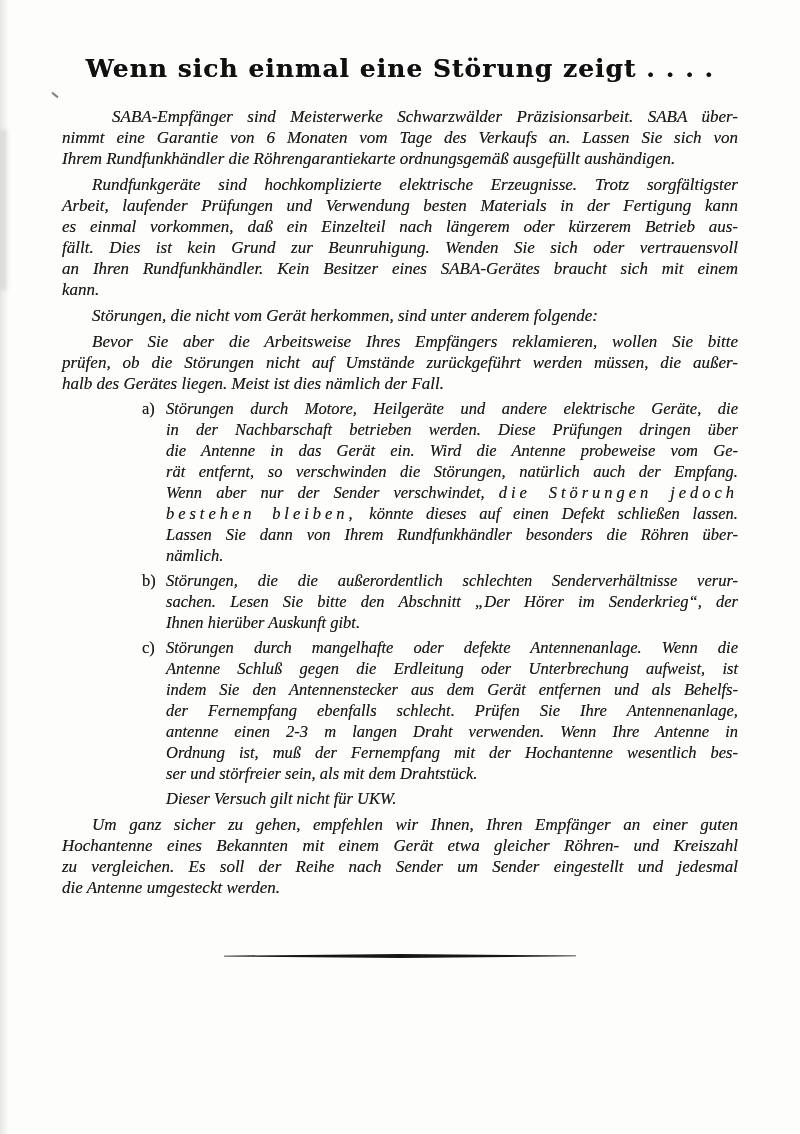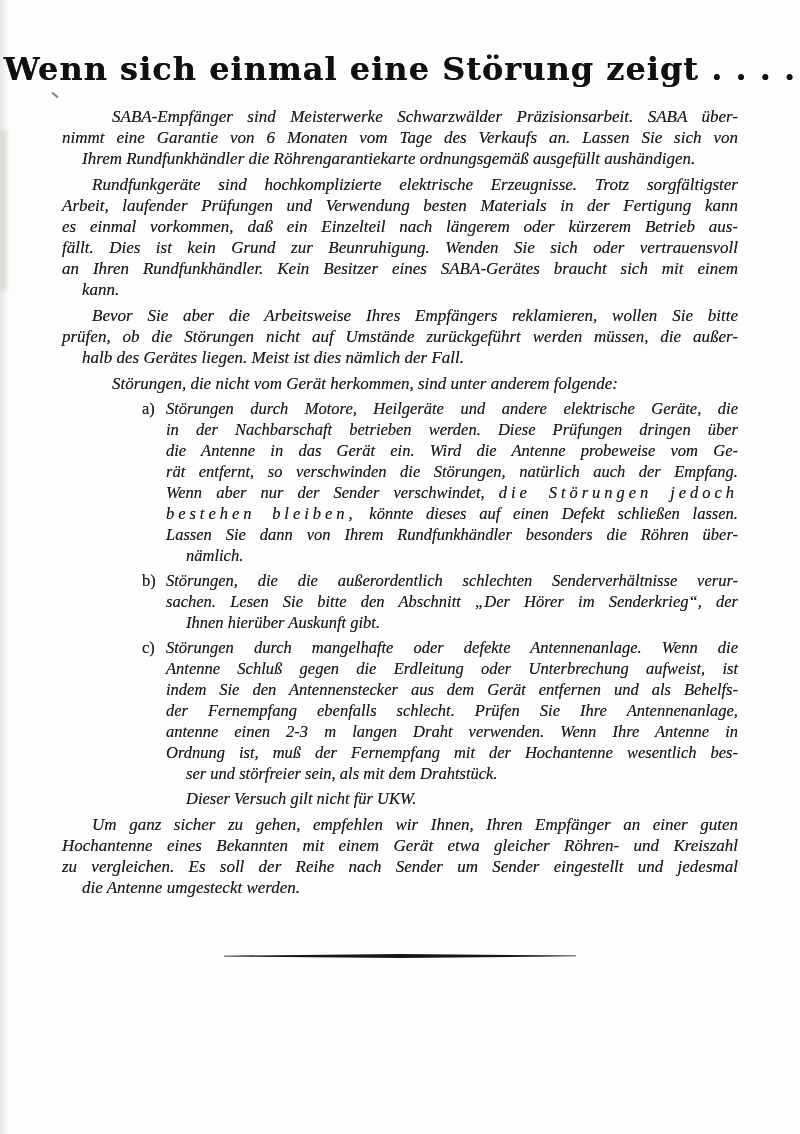--- a/index.html
+++ b/index.html
@@ -16,34 +16,34 @@
   .artifact-tick {
     position: absolute; left: 51px; top: 94px; width: 8px; height: 2px;
     background: #84847f; transform: rotate(38deg); border-radius: 2px;
   }
   .artifact-smudge {
     position: absolute; left: 0px; top: 130px; width: 7px; height: 160px;
     background: rgba(140,140,135,0.20); filter: blur(2px);
   }
   .title {
     font-family: "DejaVu Serif", serif; font-weight: bold;
-    font-size: 32px; line-height: 34px; letter-spacing: 1px;
+    font-size: 25px; line-height: 34px; letter-spacing: 1px;
     text-align: center; margin: 52px 0 0 0; color: #101010;
     text-shadow: 0 0 0.5px rgba(0,0,0,0.7);
   }
   .flow { padding: 0 62px; }
   .block { margin-top: 5px; }
   .flow > .block:first-child { margin-top: 20px; }
   .line {
     font-size: 17px; line-height: 21px;
     text-align: justify; text-align-last: justify;
     text-shadow: 0 0 0.4px rgba(0,0,0,0.55);
     font-style: italic;
   }
-  .line.last { text-align-last: left; margin-left: 20px; }
+  .line.last { text-align-last: left; }
   .paragraph.indent > .line:first-child { text-indent: 30px; }
   .flow > .paragraph:first-child > .line:first-child { text-indent: 50px; }
   .list-item { position: relative; margin-left: 104px; margin-top: 4px; }
   .list-item .line, .note .line, .marker { font-size: 16.5px; line-height: 21px; }
   .marker {
     position: absolute; left: -24px; top: 0;
     text-shadow: 0 0 0.4px rgba(0,0,0,0.55);
   }
   .note { margin-left: 104px; margin-top: 4px; }
   .sperr { letter-spacing: 0.24em; }
@@ -67,26 +67,26 @@
       </div>
       <div class="block paragraph indent">
         <div class="line">Rundfunkgeräte sind hochkomplizierte elektrische Erzeugnisse. Trotz sorgfältigster</div>
         <div class="line">Arbeit, laufender Prüfungen und Verwendung besten Materials in der Fertigung kann</div>
         <div class="line">es einmal vorkommen, daß ein Einzelteil nach längerem oder kürzerem Betrieb aus-</div>
         <div class="line">fällt. Dies ist kein Grund zur Beunruhigung. Wenden Sie sich oder vertrauensvoll</div>
         <div class="line">an Ihren Rundfunkhändler. Kein Besitzer eines SABA-Gerätes braucht sich mit einem</div>
         <div class="line last">kann.</div>
       </div>
       <div class="block paragraph indent">
+        <div class="line last">Störungen, die nicht vom Gerät herkommen, sind unter anderem folgende:</div>
+      </div>
+      <div class="block paragraph indent">
         <div class="line">Bevor Sie aber die Arbeitsweise Ihres Empfängers reklamieren, wollen Sie bitte</div>
         <div class="line">prüfen, ob die Störungen nicht auf Umstände zurückgeführt werden müssen, die außer-</div>
         <div class="line last">halb des Gerätes liegen. Meist ist dies nämlich der Fall.</div>
-      </div>
-      <div class="block paragraph indent">
-        <div class="line last">Störungen, die nicht vom Gerät herkommen, sind unter anderem folgende:</div>
       </div>
       <div class="block list-item">
         <span class="marker">a)</span>
         <div class="line">Störungen durch Motore, Heilgeräte und andere elektrische Geräte, die</div>
         <div class="line">in der Nachbarschaft betrieben werden. Diese Prüfungen dringen über</div>
         <div class="line">die Antenne in das Gerät ein. Wird die Antenne probeweise vom Ge-</div>
         <div class="line">rät entfernt, so verschwinden die Störungen, natürlich auch der Empfang.</div>
         <div class="line"><span class="">Wenn aber nur der Sender verschwindet, </span><span class="sperr">die Störungen jedoch</span></div>
         <div class="line"><span class="sperr">bestehen bleiben,</span><span class=""> könnte dieses auf einen Defekt schließen lassen.</span></div>
         <div class="line">Lassen Sie dann von Ihrem Rundfunkhändler besonders die Röhren über-</div>

